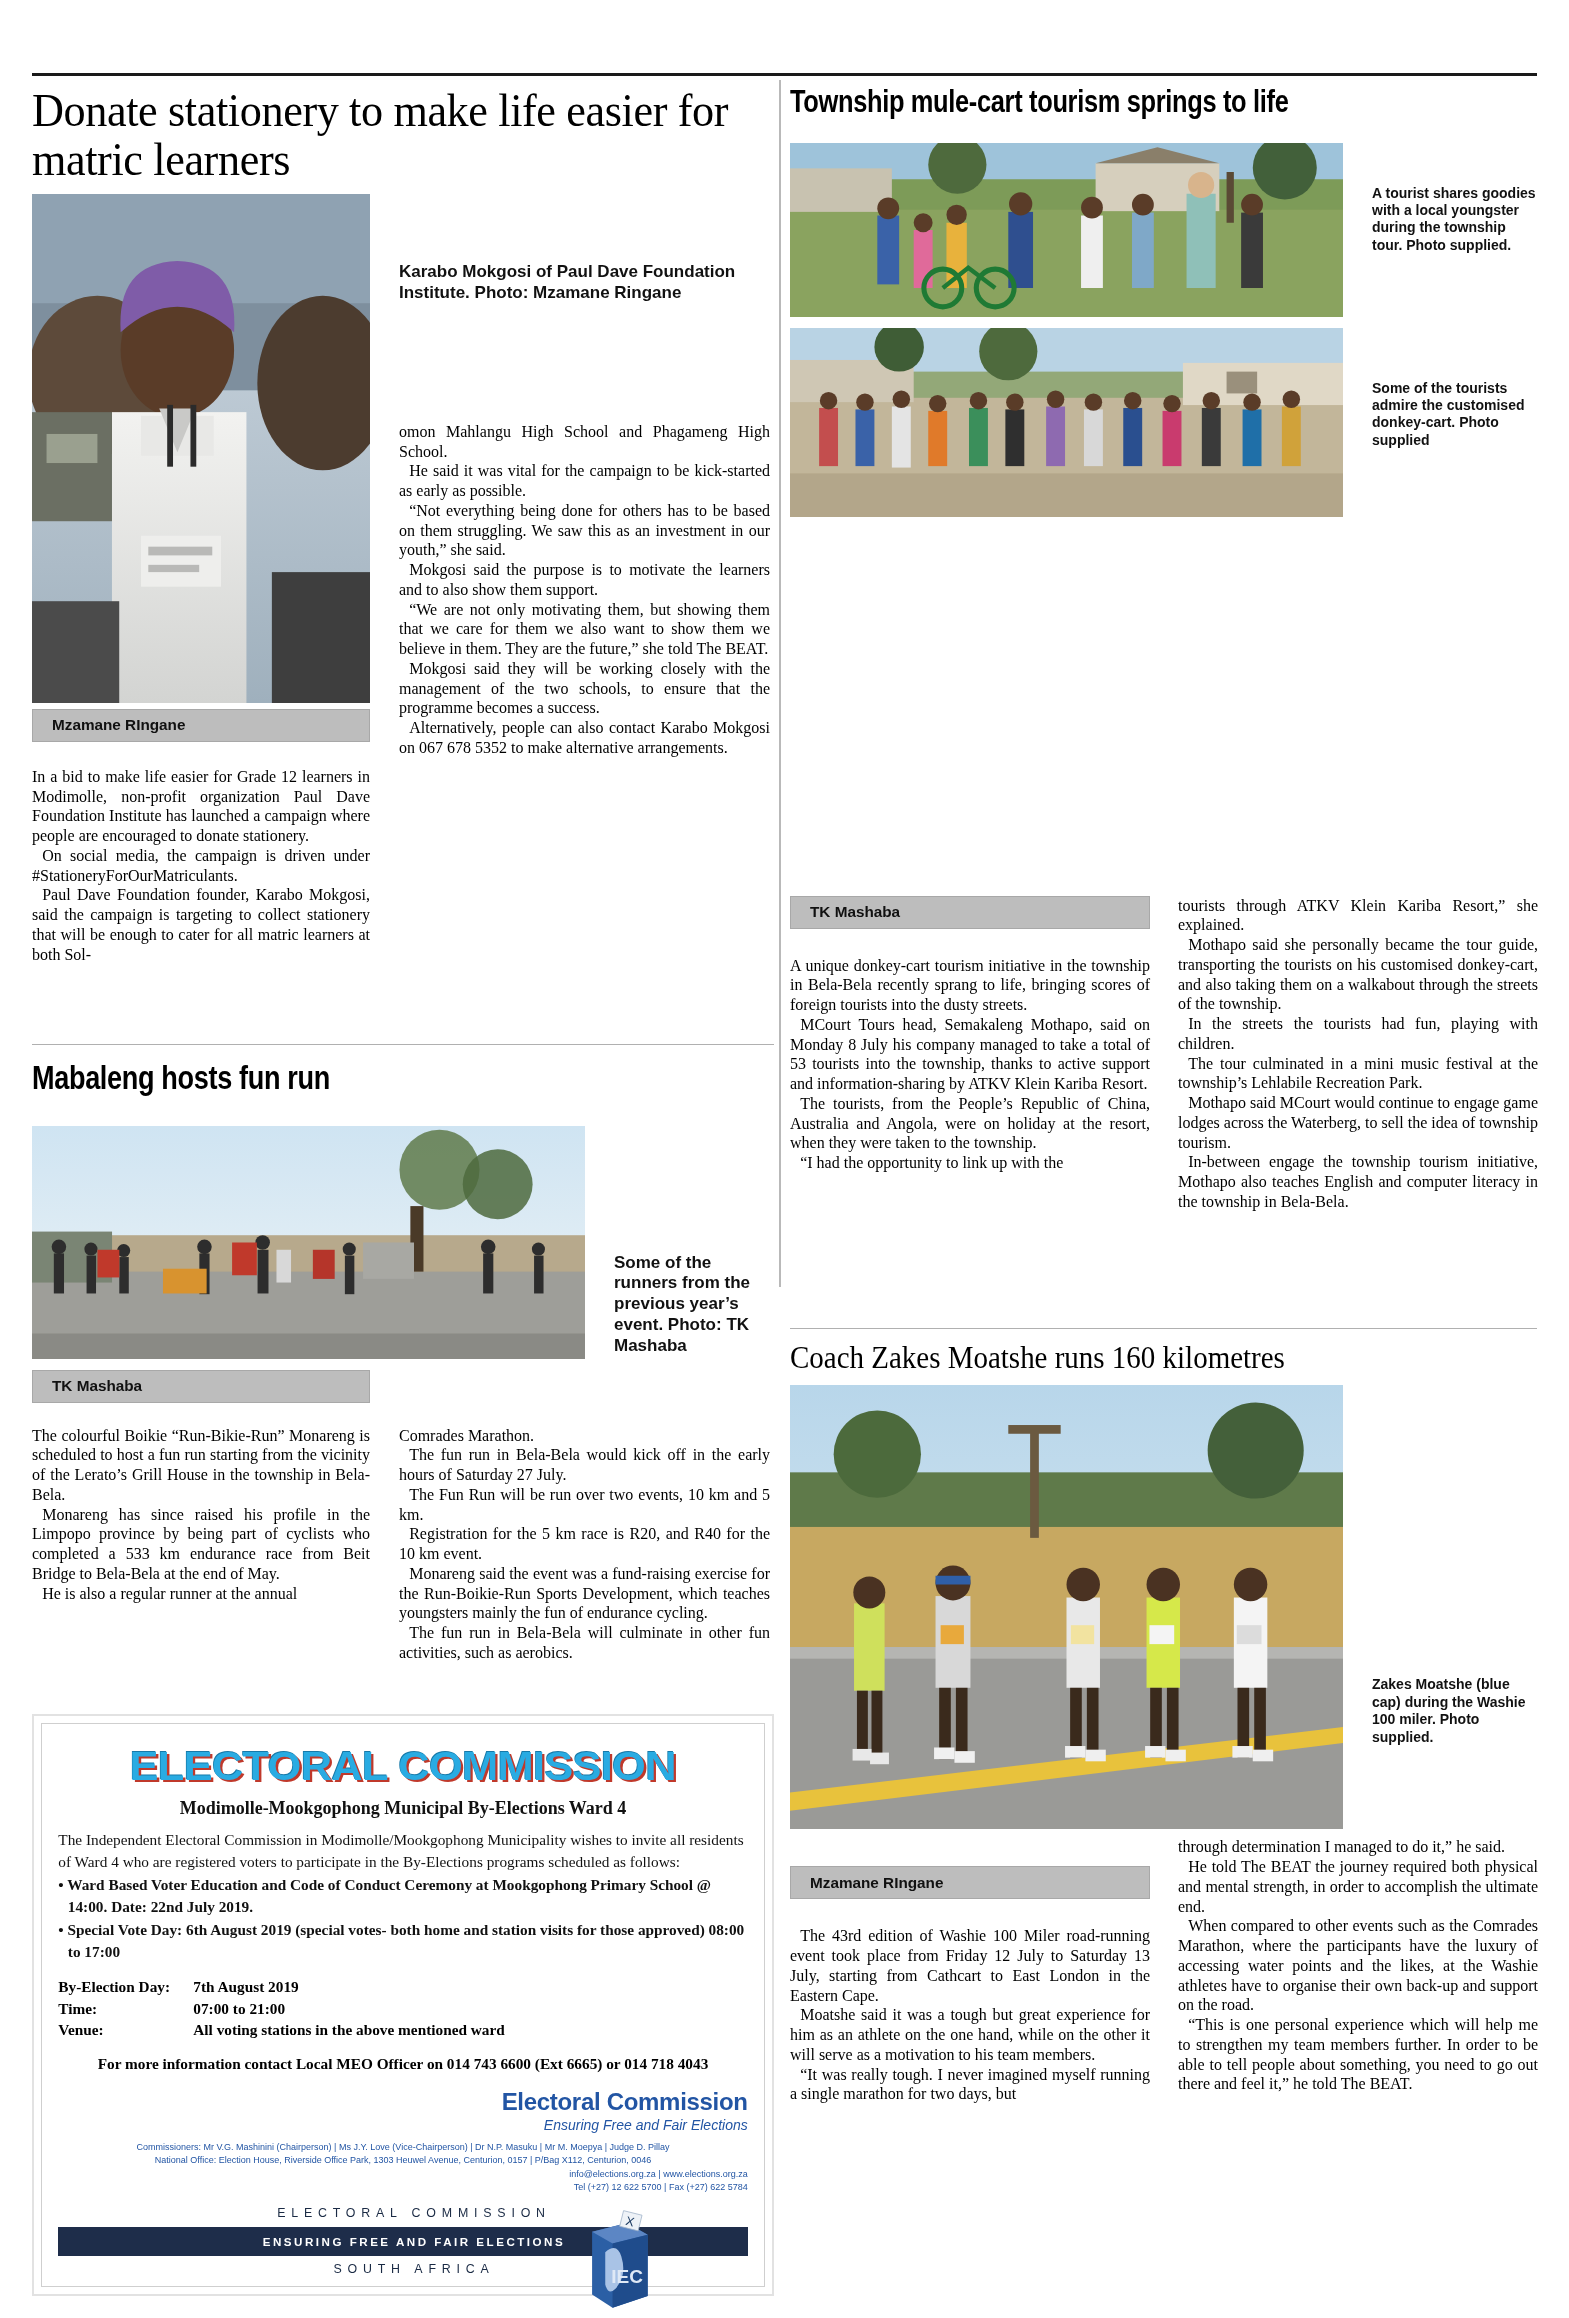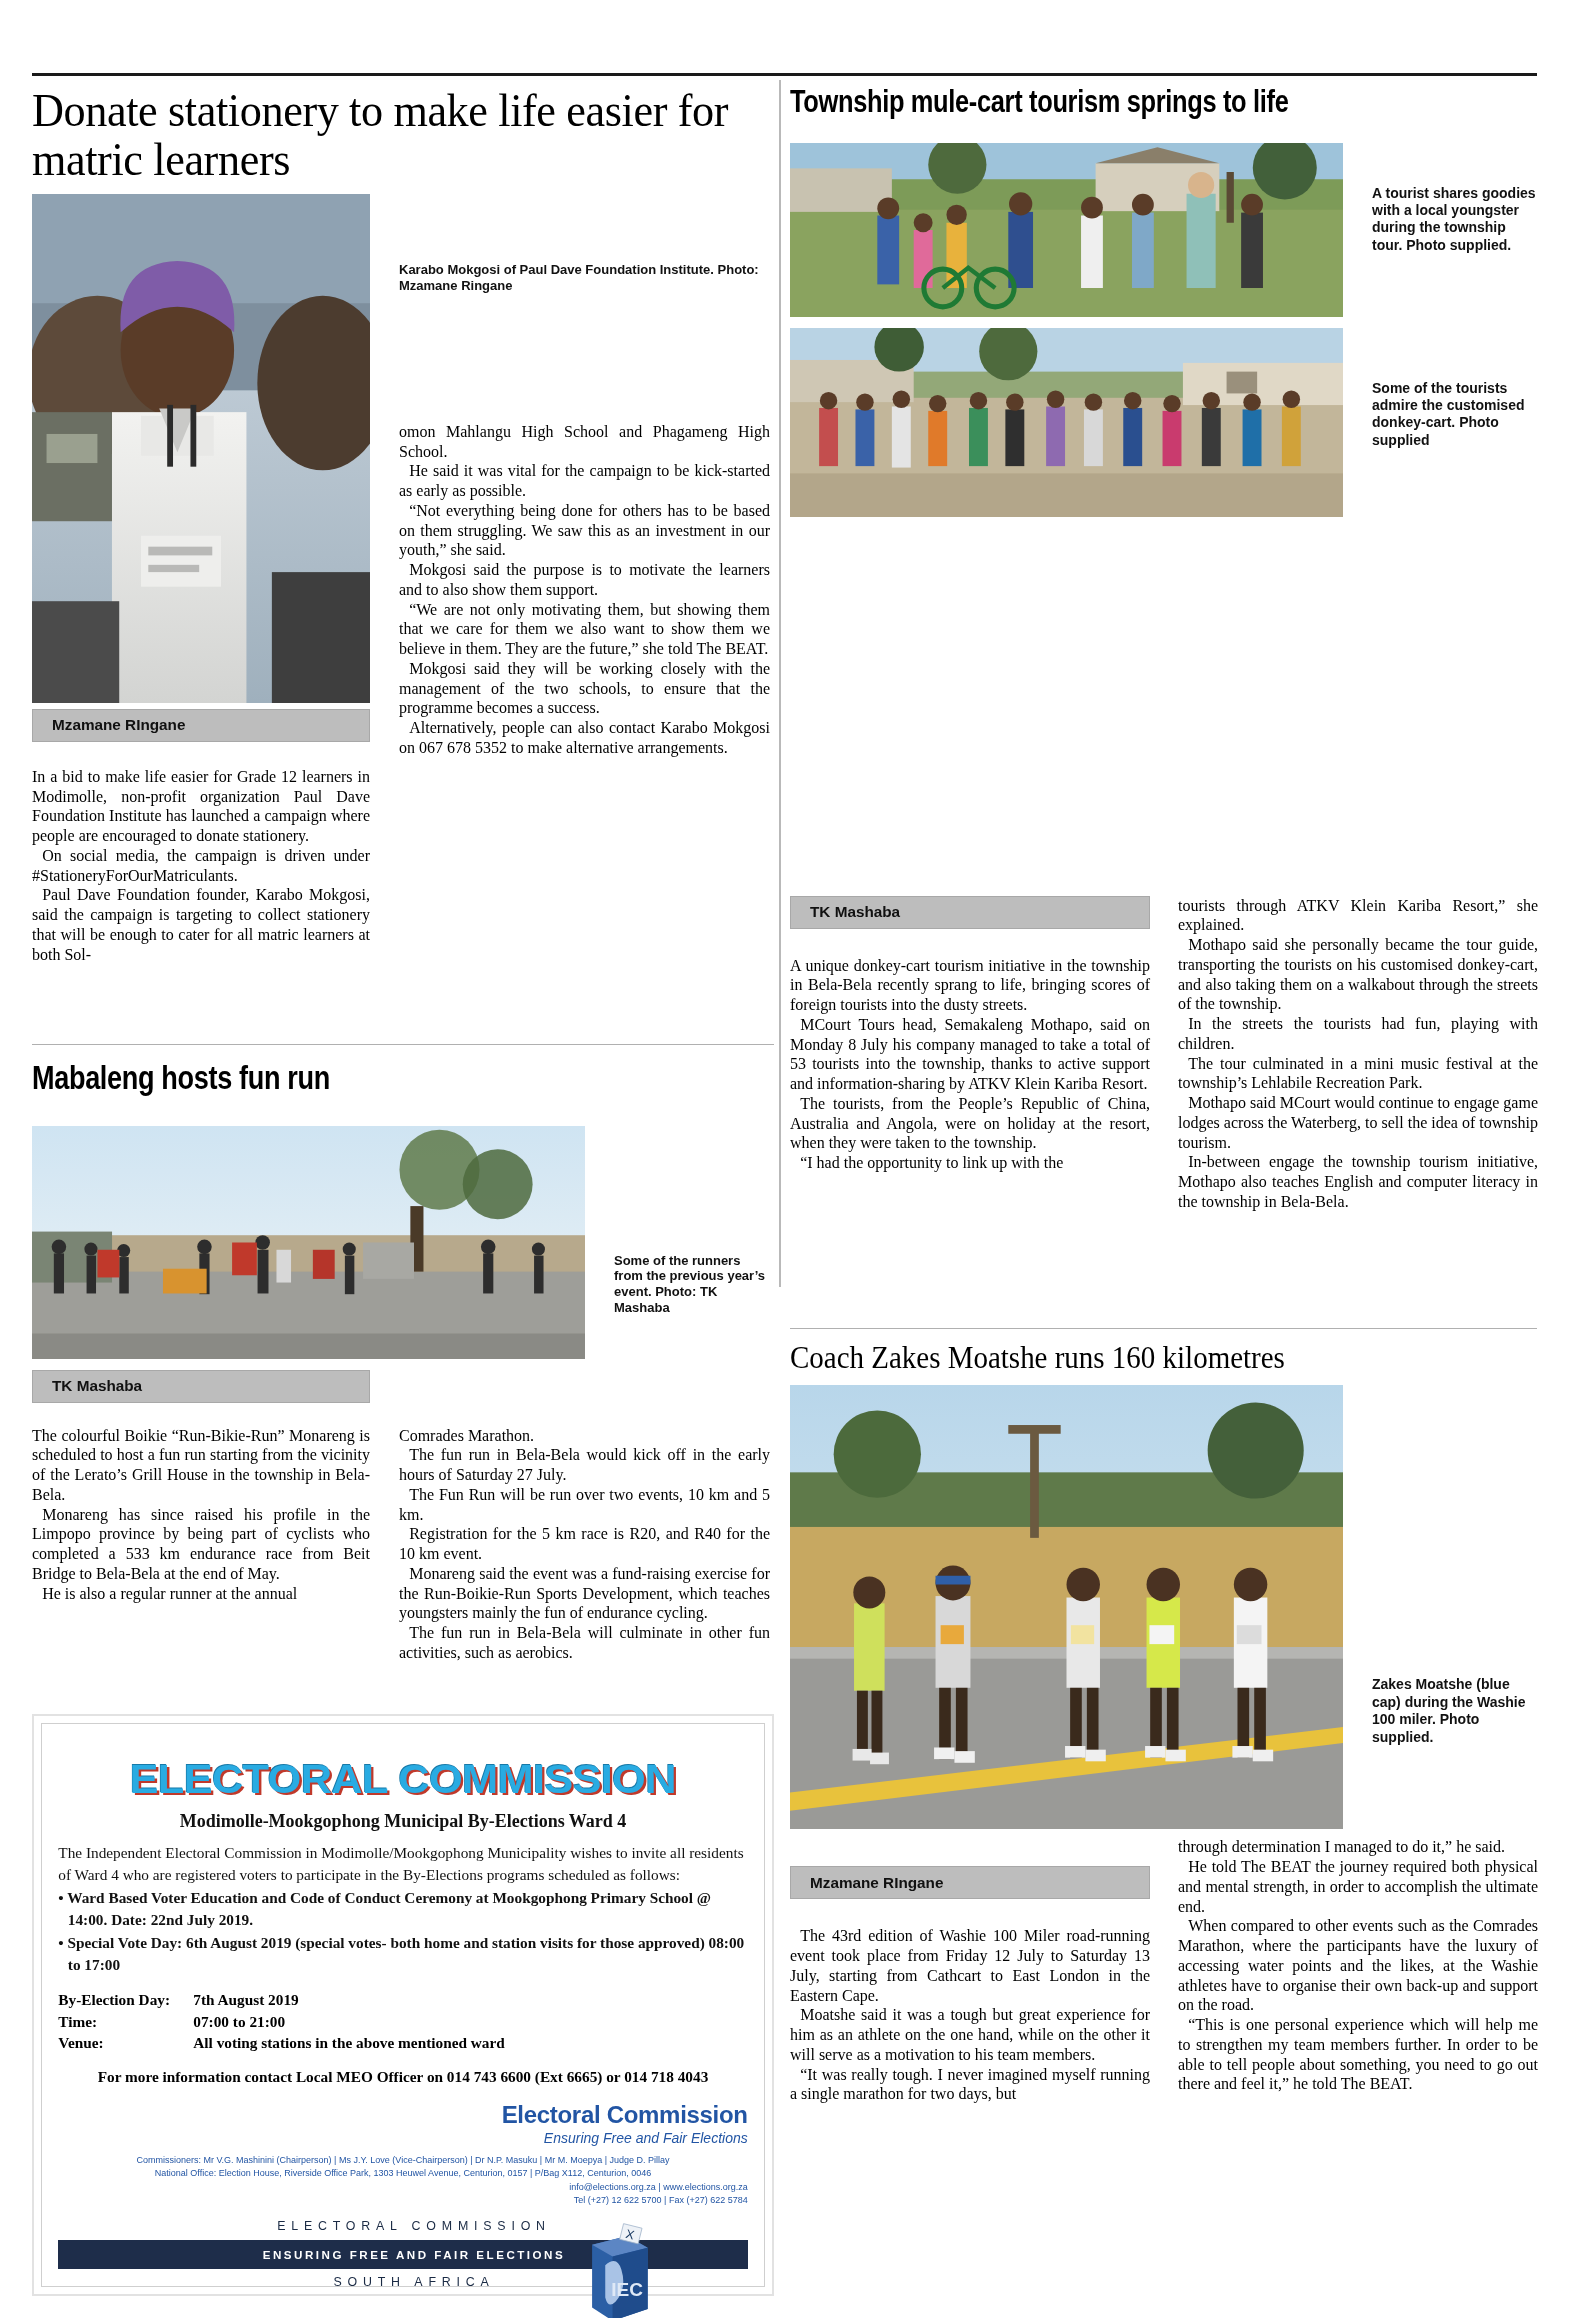--- a/index.html
+++ b/index.html
@@ -37,31 +37,31 @@
   .byline{background:#bdbdbd;border:0.7px solid #a8a8a8;padding:6.5px 0 6.5px 19px;
           font-family:"Liberation Sans",sans-serif;font-weight:bold;font-size:15.3px;color:#111;margin:0 0 10.2px 0;}
 
   
   .body-col{font-family:"Liberation Serif",serif;font-size:16px;line-height:1.235;text-align:justify;
             hyphens:none;}
   .body-col p{margin:0;text-indent:10.2px;}
   .body-col p.first{text-indent:0;}
 
   
-  .cap{font-family:"Liberation Sans",sans-serif;font-weight:bold;font-size:13px;line-height:1.22;color:#111;}
+  .cap{font-family:"Liberation Sans",sans-serif;font-weight:bold;font-size:17px;line-height:1.22;color:#111;}
   .cap-sm{font-family:"Liberation Sans",sans-serif;font-weight:bold;font-size:14px;line-height:1.24;color:#111;}
 
   
   .photo{position:relative;overflow:hidden;background:#888;}
   .photo svg{display:block;width:100%;height:100%;}
 
   
   .advert{position:absolute;left:32px;top:1714px;width:742px;height:582px;
           background:#fff;border:2.2px solid #e2e2e2;box-sizing:border-box;}
-  .advert-inner{position:absolute;inset:7.3px;border:0.7px solid #cfcfcf;background:#fff;box-sizing:border-box;padding:24px 16px;}
+  .advert-inner{position:absolute;inset:7.3px;border:0.7px solid #cfcfcf;background:#fff;box-sizing:border-box;padding:11px 16px;}
   .iec-title{text-align:center;font-family:"Liberation Sans",sans-serif;font-weight:bold;font-size:41px;
              letter-spacing:-0.7px;color:#29ABE2;
              text-shadow:2.2px 2.2px 0 #c0392b,-0.7px -0.7px 0 #1779a8;transform:scaleX(1.06);transform-origin:center top;
              margin:7.3px 0 4.4px 0;}
   .iec-sub{text-align:center;font-family:"Liberation Serif",serif;font-weight:bold;font-size:18px;margin:8.7px 0 10.2px 0;color:#111;}
   .iec-body{font-family:"Liberation Serif",serif;font-size:15.3px;line-height:1.42;color:#111;}
   .iec-body p{margin:0 0 1.5px 0;}
   .iec-body .bullet{font-weight:bold;text-indent:-9.5px;padding-left:9.5px;}
   .iec-table{font-family:"Liberation Serif",serif;font-weight:bold;font-size:15.3px;line-height:1.42;margin-top:13px;}
   .iec-table .row{display:flex;}

